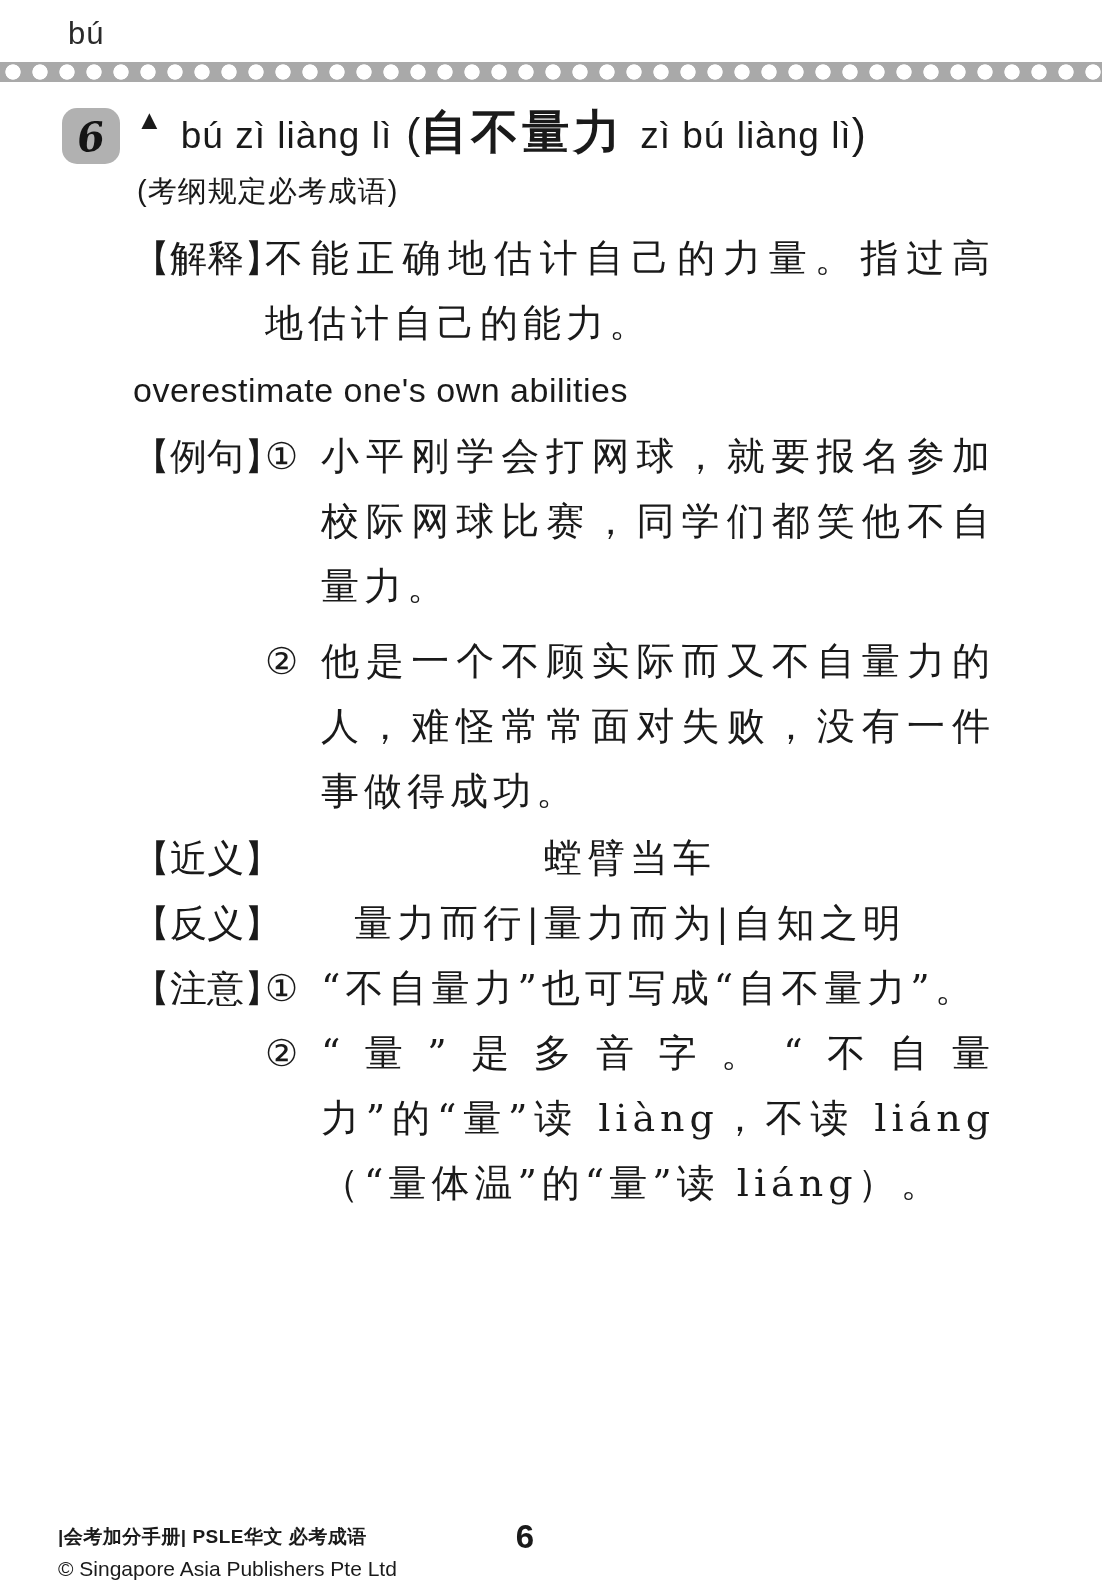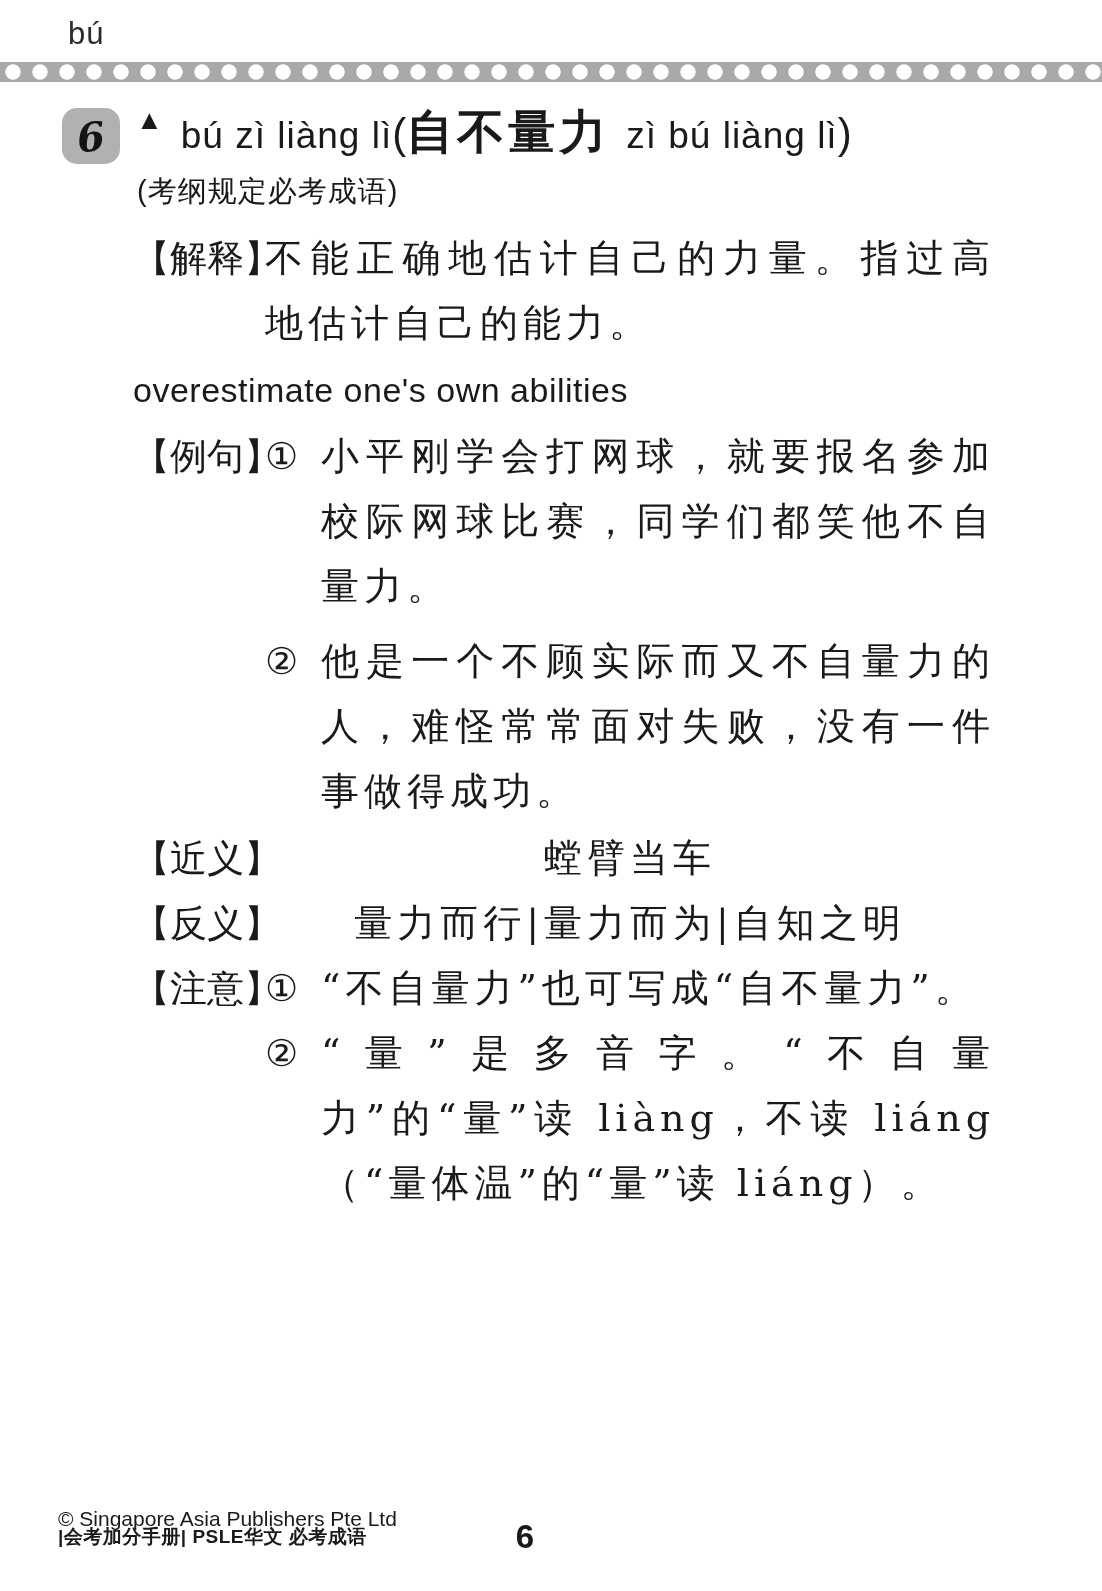--- a/index.html
+++ b/index.html
@@ -47,21 +47,21 @@
   .title-row {
     position:absolute; left:136px; top:103px;
     display:flex; align-items:baseline; white-space:nowrap;
   }
   .marker { font-size:27px; align-self:flex-start; line-height:34px; margin-right:2px; }
   .title-cn {
     font-size:47px; font-weight:bold;
     letter-spacing:4px; line-height:58px;
   }
   .title-py { font-size:37px; letter-spacing:1px; margin-left:16px; }
-  .title-py.first { }
+  .title-py.first { margin-right:14px; }
   .paren { font-size:42px; font-weight:normal; }
   .subtitle {
     position:absolute; left:137px; top:172px;
     font-size:29px; letter-spacing:1px;
   }
 
   
   .section {
     position:absolute; left:133px;
     display:flex; align-items:flex-start;
@@ -89,21 +89,21 @@
     font-size:38px; line-height:65px;
     letter-spacing:5px; text-align:justify;
   }
 
   
   .footer-series {
     position:absolute; left:58px; top:1524px;
     font-size:19px; letter-spacing:0.5px;font-weight:bold;
   }
   .footer-copy {
-    position:absolute; left:58px; top:1507px;
+    position:absolute; left:58px; top:1557px;
     font-size:21px;
   }
   .footer-page {
     position:absolute; left:500px; top:1518px;
     width:50px; text-align:center;
     font-size:33px; font-weight:bold;
   }
 </style>
 </head>
 <body>

